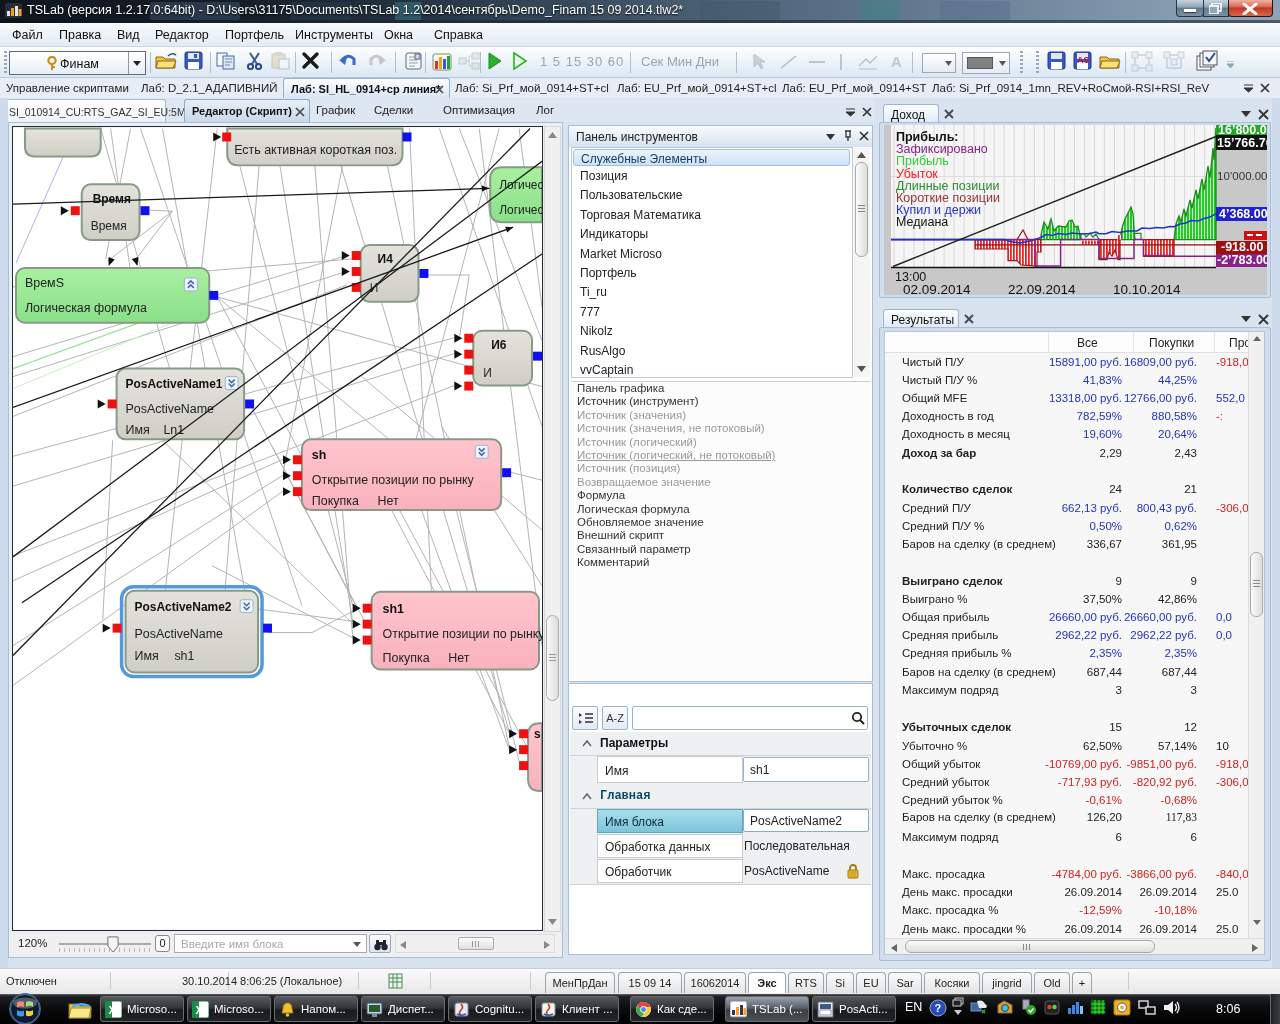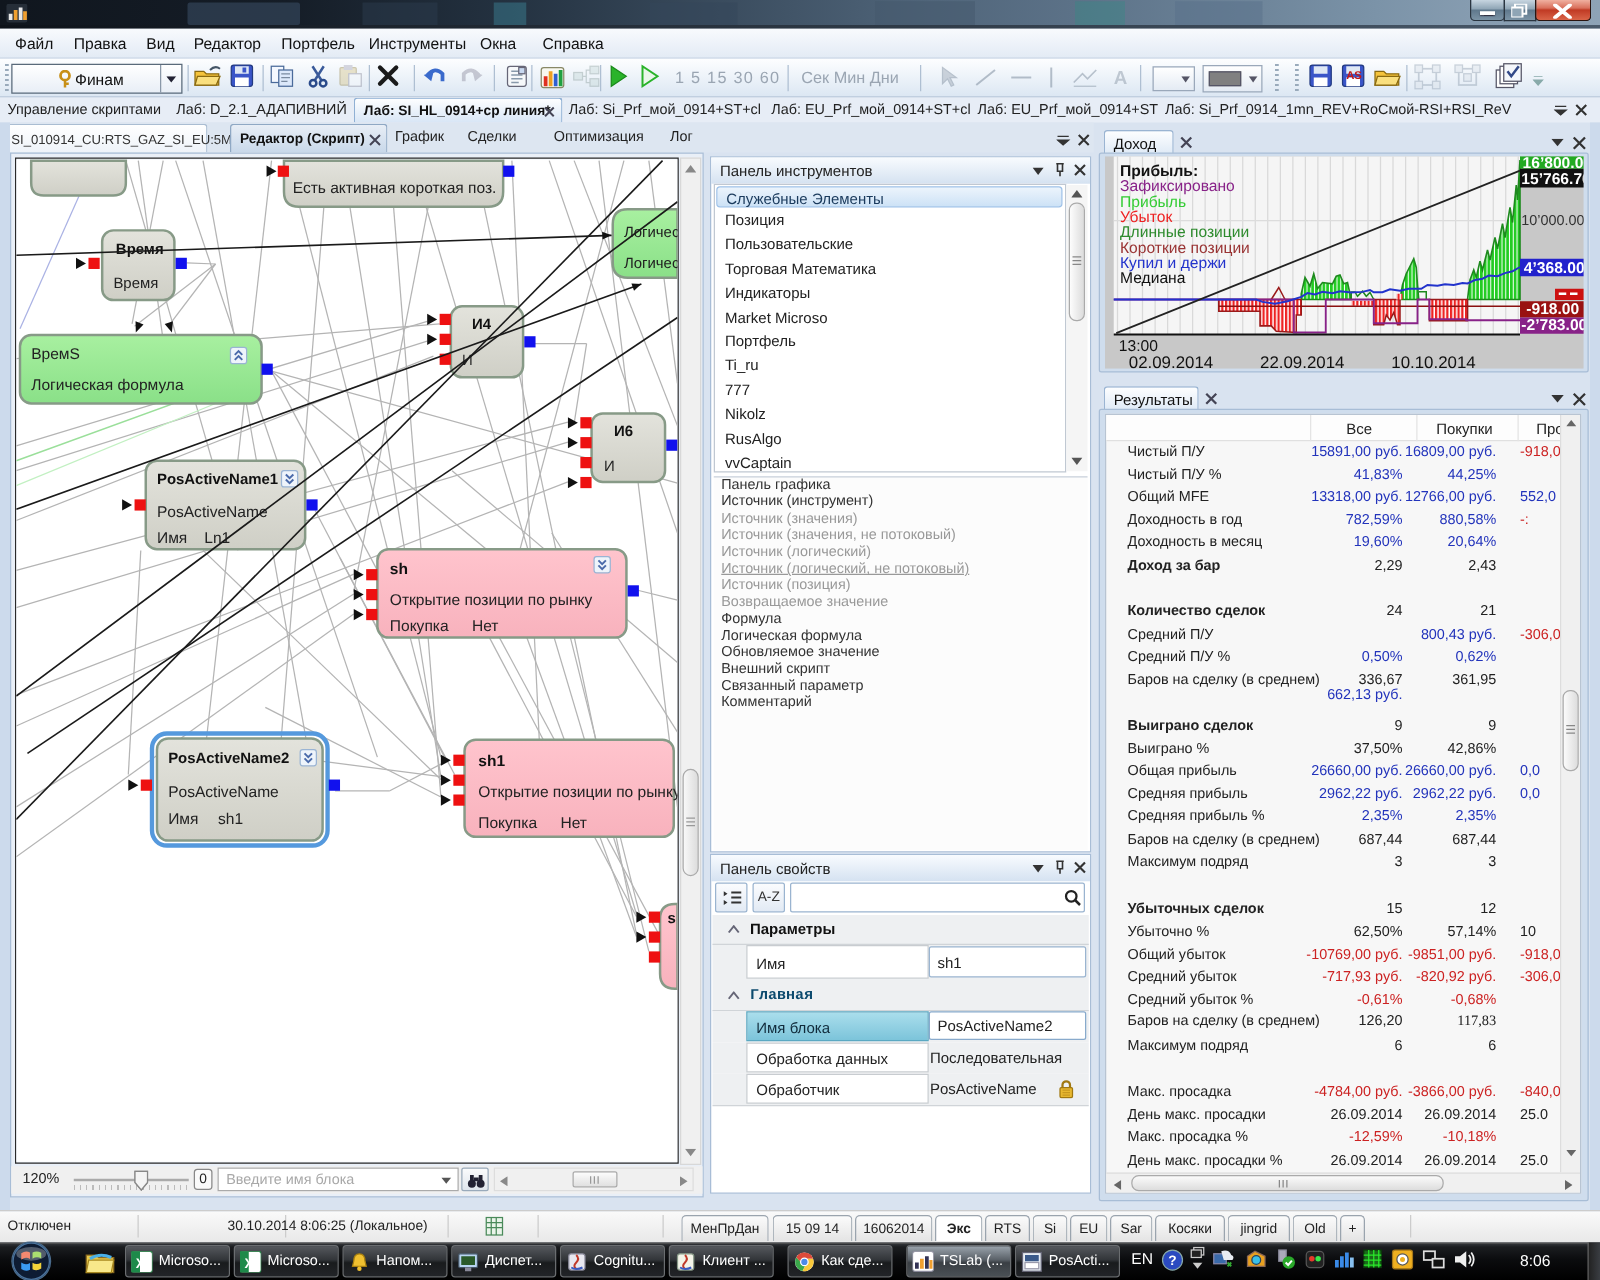--- a/index.html
+++ b/index.html
@@ -15,20 +15,21 @@
  <div class="abs" style="left:700px;top:1px;width:80px;height:19px;background:#44586c;opacity:.5;"></div>
  <div class="abs" style="left:860px;top:1px;width:40px;height:19px;background:#2f8d84;opacity:.35;"></div>
  <div class="abs" style="left:940px;top:1px;width:70px;height:19px;background:#58708a;opacity:.5;"></div>
  <svg class="abs" style="left:5px;top:3px;" width="17" height="16">
       <rect x="0" y="0" width="17" height="15" rx="2" fill="#262e38"></rect>
       <rect x="2" y="8" width="3" height="5" fill="#e8e8e8"></rect>
       <rect x="6" y="5" width="3" height="8" fill="#f0a030"></rect>
       <rect x="10" y="3" width="3" height="10" fill="#e8e8e8"></rect>
       <rect x="13.5" y="6" width="3" height="7" fill="#f0a030"></rect>
     </svg>
+ <div class="abs" style="left:27px;top:3px;color:#fff;font-size:12.5px;white-space:nowrap;text-shadow:0 1px 2px #000;">TSLab (версия 1.2.17.0:64bit) - D:\Users\31175\Documents\TSLab 1.2\2014\сентябрь\Demo_Finam 15 09 2014.tlw2*</div>
 </div>
 <div class="abs" style="left:0;top:20px;width:1280px;height:3px;background:linear-gradient(90deg,#0d1219,#4a5a6b);"></div>
 
 <div class="abs" style="left:1176px;top:0;width:97px;height:17px;">
  <div class="abs" style="left:0;top:0;width:28px;height:17px;background:linear-gradient(#c7d5e0 0%,#8fa5b5 45%,#5f788c 50%,#7b93a5 100%);border:1px solid #2a3540;border-radius:0 0 4px 4px;border-top:none;"></div>
  <div class="abs" style="left:27px;top:0;width:26px;height:17px;background:linear-gradient(#c7d5e0 0%,#8fa5b5 45%,#5f788c 50%,#7b93a5 100%);border:1px solid #2a3540;border-top:none;"></div>
  <div class="abs" style="left:52px;top:0;width:45px;height:17px;background:linear-gradient(#f0b0a0 0%,#d9705c 40%,#c03a24 50%,#d96448 100%);border:1px solid #2a1510;border-radius:0 0 4px 4px;border-top:none;"></div>
  <div class="abs" style="left:8px;top:9px;width:12px;height:3px;background:#fff;box-shadow:0 1px 1px #334;"></div>
  <svg class="abs" style="left:33px;top:3px;" width="14" height="11">
       <rect x="3" y="0" width="9" height="8" fill="none" stroke="#fff" stroke-width="1.6"></rect>
@@ -529,32 +530,20 @@
 <div class="abs" style="left:577px;top:448.9999999999999px;font-size:11.5px;color:#999;text-decoration:underline;">Источник (логический, не потоковый)</div>
 <div class="abs" style="left:577px;top:462.39999999999986px;font-size:11.5px;color:#999;">Источник (позиция)</div>
 <div class="abs" style="left:577px;top:475.79999999999984px;font-size:11.5px;color:#999;">Возвращаемое значение</div>
 <div class="abs" style="left:577px;top:489.1999999999998px;font-size:11.5px;color:#333;text-align:right;">Формула</div>
 <div class="abs" style="left:577px;top:502.5999999999998px;font-size:11.5px;color:#333;">Логическая формула</div>
 <div class="abs" style="left:577px;top:515.9999999999998px;font-size:11.5px;color:#333;">Обновляемое значение</div>
 <div class="abs" style="left:577px;top:529.3999999999997px;font-size:11.5px;color:#333;">Внешний скрипт</div>
 <div class="abs" style="left:577px;top:542.7999999999997px;font-size:11.5px;color:#333;">Связанный параметр</div>
 <div class="abs" style="left:577px;top:556.1999999999997px;font-size:11.5px;color:#333;">Комментарий</div>
 <div class="abs" style="left:568px;top:683px;width:305px;height:272px;background:#fff;border:1px solid #a8bdd6;">
-<div class="abs" style="left:0;top:0;width:303px;height:21px;background:linear-gradient(#f8fbfe,#d5e2f1);">
-<div class="abs" style="left:7px;top:4px;font-size:12px;color:#222;">Панель свойств</div>
-<svg class="abs" style="left:257px;top:8px;" width="10" height="7">
-        <path d="M0 0 L9 0 L4.5 6 Z" fill="#333"></path>
-      </svg>
-<svg class="abs" style="left:274px;top:4px;" width="10" height="13">
-        <path d="M2 1 h6 M3 1 v6 h4 v-6 M5 7 v4" stroke="#333" stroke-width="1.3" fill="none"></path>
-      </svg>
-<svg class="abs" style="left:290px;top:5px;" width="10" height="10">
-        <path d="M1 1 L9 9 M9 1 L1 9" stroke="#333" stroke-width="1.7"></path>
-      </svg>
-</div>
 <div class="abs" style="left:3px;top:22px;width:26px;height:24px;background:linear-gradient(#fbfcfe,#e2eaf4);border:1px solid #9ab4d0;border-radius:2px;">
 <svg class="abs" style="left:4px;top:4px;" width="17" height="15">
         <path d="M2 2 L5 4 L2 6 Z M2 9 L5 11 L2 13 Z" fill="#333"></path>
         <path d="M8 3 h8 M8 7 h8 M8 11 h8" stroke="#333" stroke-width="1.6"></path>
       </svg>
     </div>
 <div class="abs" style="left:33px;top:22px;width:26px;height:24px;background:linear-gradient(#fbfcfe,#e2eaf4);border:1px solid #9ab4d0;border-radius:2px;font-size:11px;color:#333;text-align:center;line-height:22px;">A-Z</div>
 <div class="abs" style="left:63px;top:22px;width:236px;height:24px;background:#fff;border:1px solid #9ab4d0;border-radius:2px;">
 <svg class="abs" style="left:218px;top:4px;" width="15" height="15">
         <circle cx="6" cy="6" r="4.2" fill="none" stroke="#222" stroke-width="1.8"></circle>
@@ -752,21 +741,21 @@
 <div class="abs" style="left:902px;top:428px;font-size:11.5px;font-weight:normal;color:#222;white-space:nowrap;">Доходность в месяц</div>
 <div class="abs" style="left:1000px;top:428px;width:122px;text-align:right;font-size:11.5px;color:#2233bb;white-space:nowrap;">19,60%</div>
 <div class="abs" style="left:1085px;top:428px;width:112px;text-align:right;font-size:11.5px;color:#2233bb;white-space:nowrap;">20,64%</div>
 <div class="abs" style="left:902px;top:447px;font-size:11.5px;font-weight:bold;color:#222;white-space:nowrap;">Доход за бар</div>
 <div class="abs" style="left:1000px;top:447px;width:122px;text-align:right;font-size:11.5px;color:#222;white-space:nowrap;">2,29</div>
 <div class="abs" style="left:1085px;top:447px;width:112px;text-align:right;font-size:11.5px;color:#222;white-space:nowrap;">2,43</div>
 <div class="abs" style="left:902px;top:483px;font-size:11.5px;font-weight:bold;color:#222;white-space:nowrap;">Количество сделок</div>
 <div class="abs" style="left:1000px;top:483px;width:122px;text-align:right;font-size:11.5px;color:#222;white-space:nowrap;">24</div>
 <div class="abs" style="left:1085px;top:483px;width:112px;text-align:right;font-size:11.5px;color:#222;white-space:nowrap;">21</div>
 <div class="abs" style="left:902px;top:502px;font-size:11.5px;font-weight:normal;color:#222;white-space:nowrap;">Средний П/У</div>
-<div class="abs" style="left:1000px;top:502px;width:122px;text-align:right;font-size:11.5px;color:#2233bb;white-space:nowrap;margin-top:48px;">662,13 руб.</div>
+<div class="abs" style="left:1000px;top:502px;width:122px;text-align:right;font-size:11.5px;color:#2233bb;white-space:nowrap;">662,13 руб.</div>
 <div class="abs" style="left:1085px;top:502px;width:112px;text-align:right;font-size:11.5px;color:#2233bb;white-space:nowrap;">800,43 руб.</div>
 <div class="abs" style="left:1216px;top:502px;font-size:11.5px;color:#cc2222;white-space:nowrap;">-306,0</div>
 <div class="abs" style="left:902px;top:520px;font-size:11.5px;font-weight:normal;color:#222;white-space:nowrap;">Средний П/У %</div>
 <div class="abs" style="left:1000px;top:520px;width:122px;text-align:right;font-size:11.5px;color:#2233bb;white-space:nowrap;">0,50%</div>
 <div class="abs" style="left:1085px;top:520px;width:112px;text-align:right;font-size:11.5px;color:#2233bb;white-space:nowrap;">0,62%</div>
 <div class="abs" style="left:902px;top:538px;font-size:11.5px;font-weight:normal;color:#222;white-space:nowrap;">Баров на сделку (в среднем)</div>
 <div class="abs" style="left:1000px;top:538px;width:122px;text-align:right;font-size:11.5px;color:#222;white-space:nowrap;">336,67</div>
 <div class="abs" style="left:1085px;top:538px;width:112px;text-align:right;font-size:11.5px;color:#222;white-space:nowrap;">361,95</div>
 <div class="abs" style="left:902px;top:575px;font-size:11.5px;font-weight:bold;color:#222;white-space:nowrap;">Выиграно сделок</div>
 <div class="abs" style="left:1000px;top:575px;width:122px;text-align:right;font-size:11.5px;color:#222;white-space:nowrap;">9</div>

